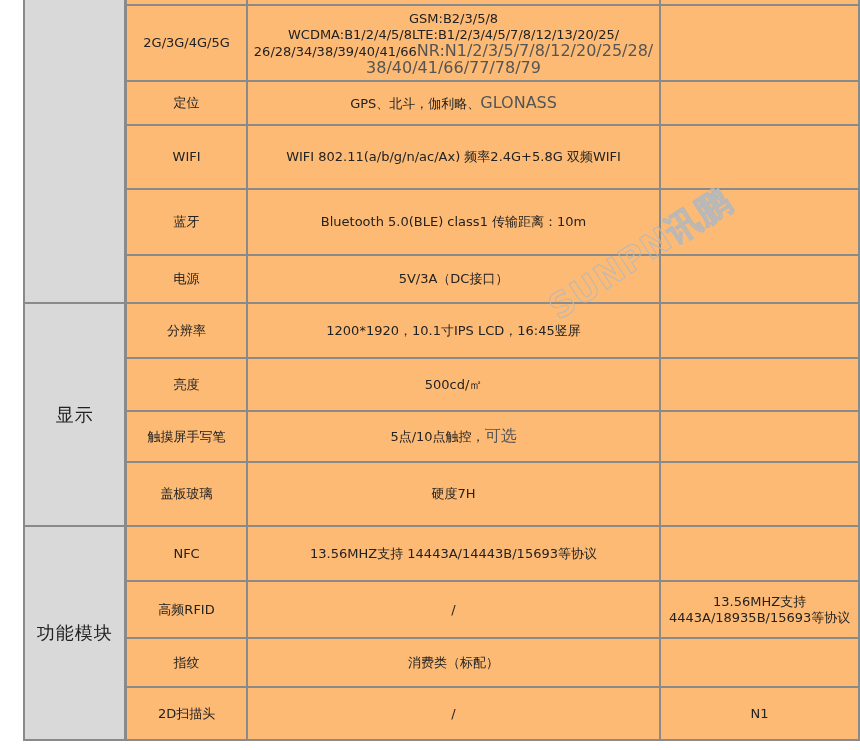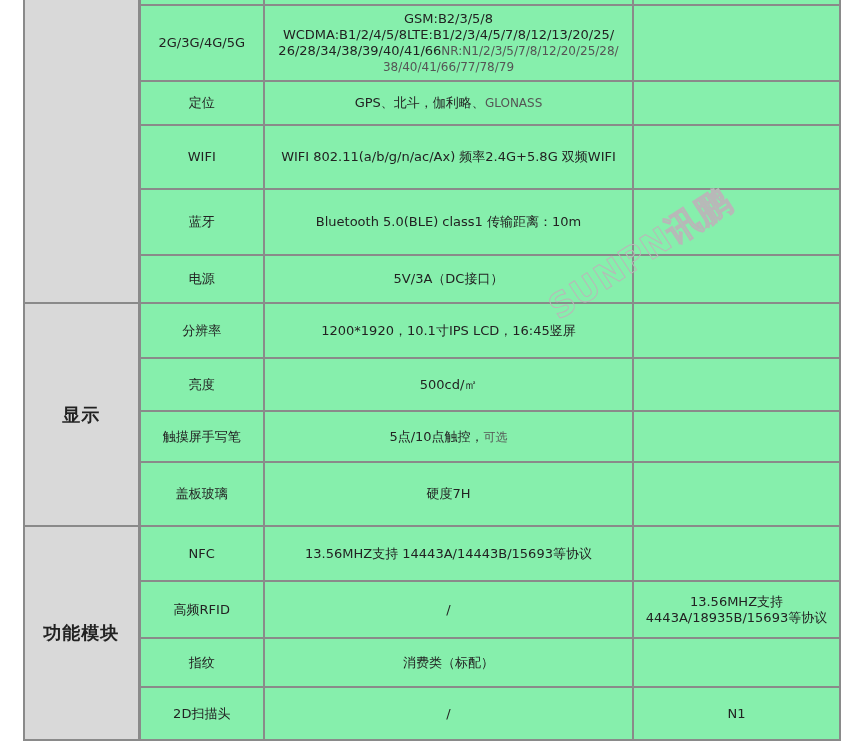--- a/index.html
+++ b/index.html
@@ -1,25 +1,25 @@
 <!DOCTYPE html>
 <html><head>
 <meta charset="utf-8">
 <style>
   html, body { margin: 0; padding: 0; background: #ffffff; }
   body { width: 860px; height: 750px; position: relative; overflow: hidden;
          font-family: "DejaVu Sans", "Liberation Sans", sans-serif; color: #222; }
   .spec-table { position: absolute; left: 23px; top: -2px; border-collapse: collapse;
                 table-layout: fixed; }
-  .spec-table td { border: 2px solid #8a8a8a; background: #86efac; text-align: center;
+  .spec-table td { border: 2px solid #8a8a8a; background: #fdba74; text-align: center;
                    vertical-align: middle; font-size: 13px; line-height: 16px; padding: 0 6px; }
-  .spec-table td.cat { background: #d9d9d9; font-size: 18px; font-weight: bold;
+  .spec-table td.cat { background: #d9d9d9; font-size: 18px; font-weight: normal;
                        letter-spacing: 1px; border-right: 3px solid #8a8a8a; }
   .spec-table td.cat-empty { background: #d9d9d9; border-right: 3px solid #8a8a8a; }
-  .light { color: #555; font-size: 12px; }
+  .light { color: #555; font-size: 16px; }
   .band { font-size: 13px; }
   .watermark { position: absolute; left: 540px; top: 292px; transform: rotate(-33deg);
                transform-origin: left top; font-size: 34px; font-weight: bold;
                color: transparent; -webkit-text-stroke: 1px #b8b8b8; letter-spacing: 1px;
                pointer-events: none; font-family: "DejaVu Sans", sans-serif; }
 </style>
 </head>
 <body>
 
 <table class="spec-table">

